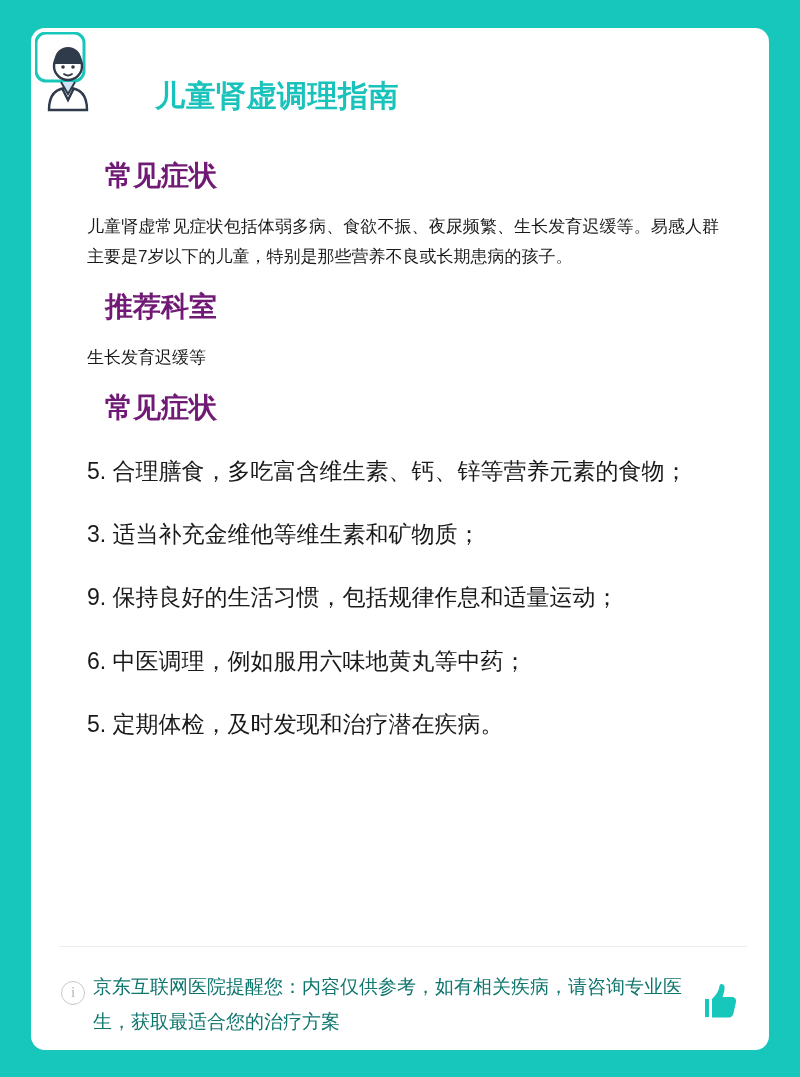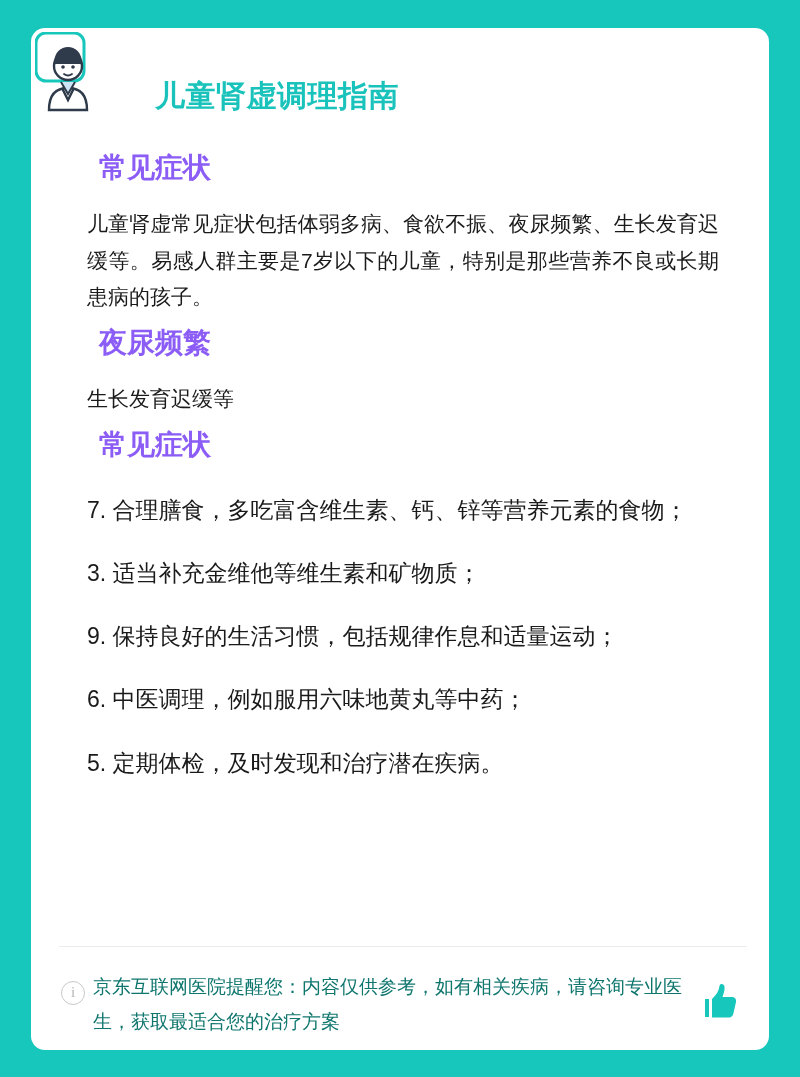--- a/index.html
+++ b/index.html
@@ -50,33 +50,32 @@
   }
   .content {
     position: absolute;
     left: 28px;
     top: 112px;
     right: 22px;
     box-sizing: border-box;
     padding: 0 28px 0 28px;
   }
   h2.section {
-    margin: 12px;
+    margin: 18px;
     font-size: 28px;
     font-weight: bold;
-    color: #8b5cf6;
+    color: #701a75;
     line-height: 1.3;
-    font-family: Liberation Mono, monospace;
   }
   .section-spacer-top {
     margin-top: 26px;
   }
   p.para {
     margin: 18px 0 0 0;
-    font-size: 21px;
+    font-size: 17px;
     line-height: 1.72;
     color: #1a1a1a;
     text-align: justify;
   }
   p.item {
     margin: 26px 0 0 0;
     font-size: 23px;
     line-height: 1.62;
     color: #1a1a1a;
   }
@@ -149,25 +148,25 @@
       </svg>
     </div>
 
     <div class="title">儿童肾虚调理指南</div>
 
     <div class="content">
 
       <h2 class="section">常见症状</h2>
       <p class="para">儿童肾虚常见症状包括体弱多病、食欲不振、夜尿频繁、生长发育迟缓等。易感人群主要是7岁以下的儿童，特别是那些营养不良或长期患病的孩子。</p>
 
-      <h2 class="section section-spacer-top">夜尿频繁</h2>
+      <h2 class="section section-spacer-top">推荐科室</h2>
       <p class="para short">生长发育迟缓等</p>
 
       <h2 class="section section-spacer-top">常见症状</h2>
-      <p class="item">7. 合理膳食，多吃富含维生素、钙、锌等营养元素的食物；</p>
+      <p class="item">5. 合理膳食，多吃富含维生素、钙、锌等营养元素的食物；</p>
       <p class="item">3. 适当补充金维他等维生素和矿物质；</p>
       <p class="item">9. 保持良好的生活习惯，包括规律作息和适量运动；</p>
       <p class="item">6. 中医调理，例如服用六味地黄丸等中药；</p>
       <p class="item">5. 定期体检，及时发现和治疗潜在疾病。</p>
     </div>
 
     <div class="divider"></div>
 
     <div class="footer">
       <div class="info-icon">i</div>

